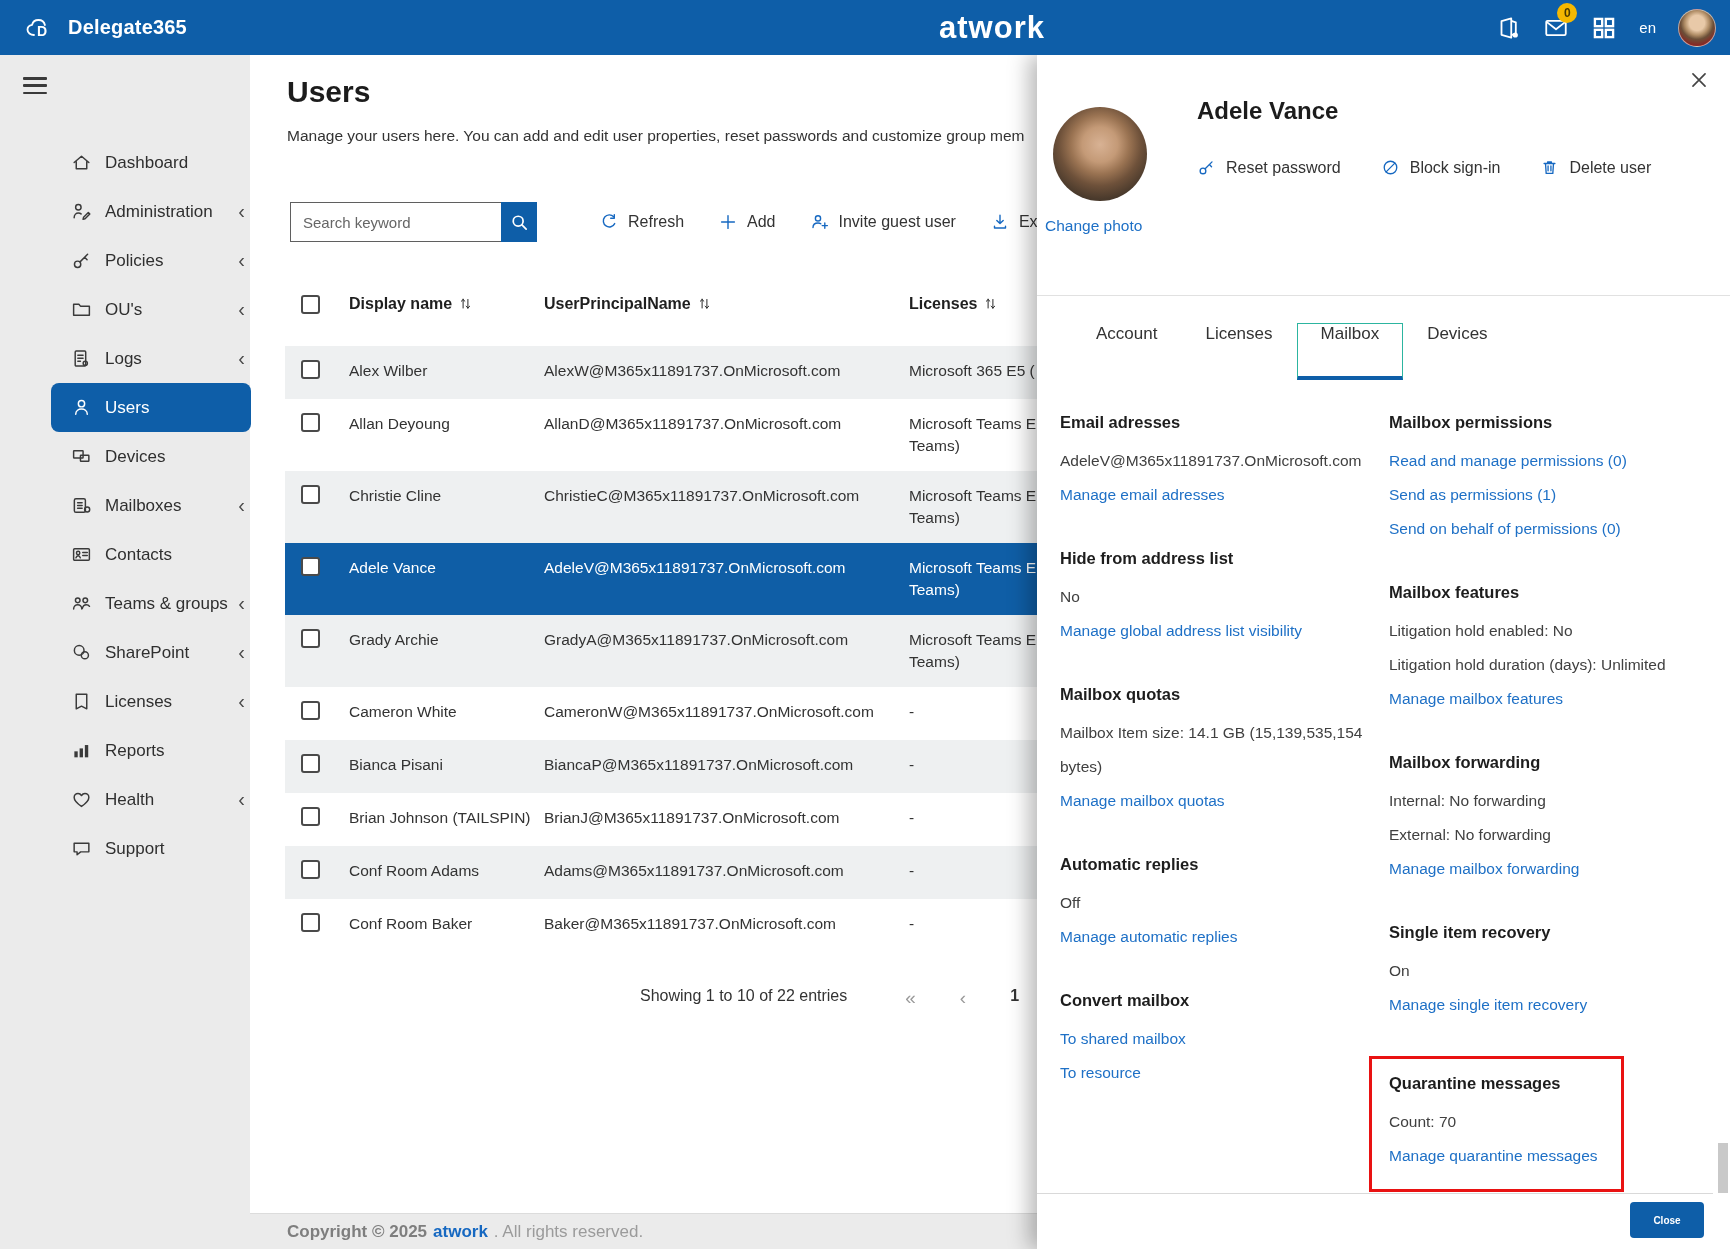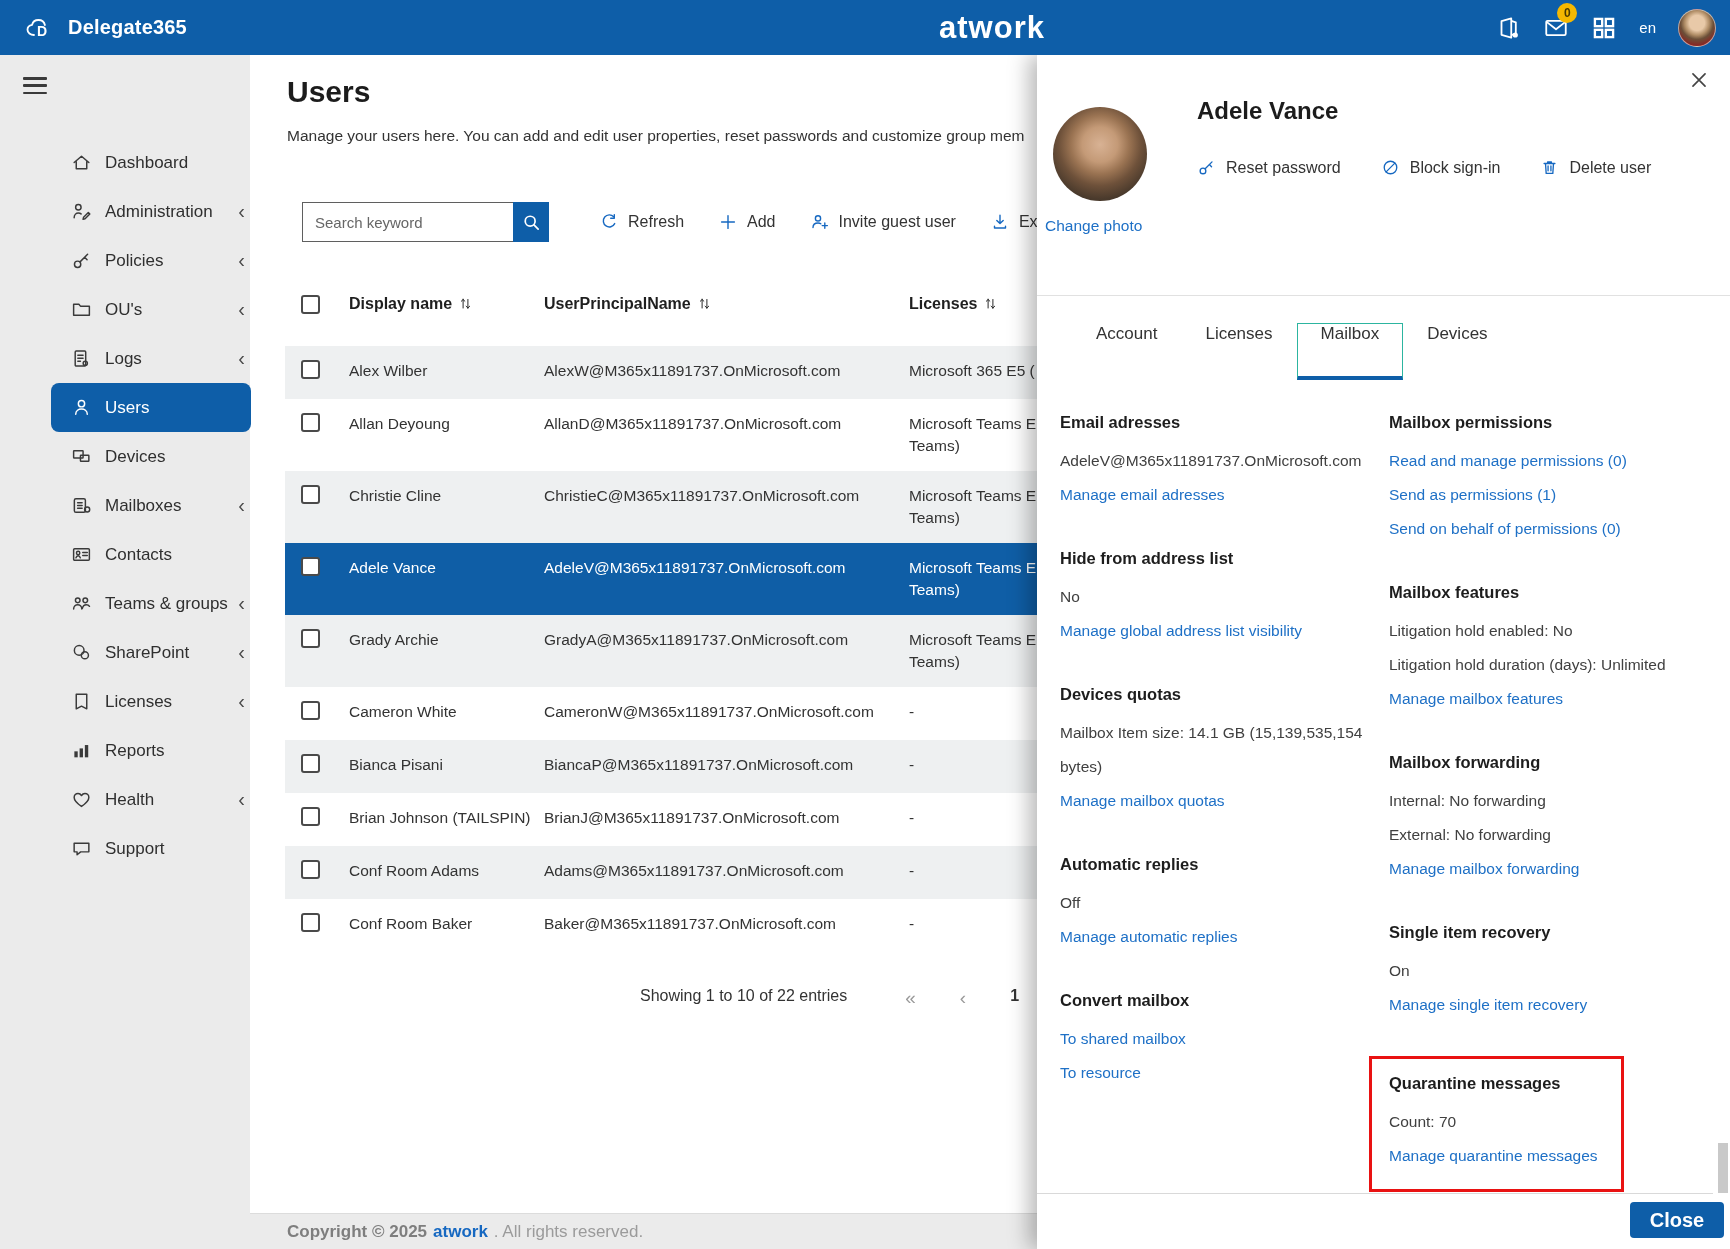--- a/index.html
+++ b/index.html
@@ -35,21 +35,21 @@
   .nav-item.active { background:#0e5ea8; color:#fff; margin:0 8px 0 10px; padding-left:20px; border-radius:8px; }
   .nav-item.active .icon { color:#fff; }
 
   
   .main { position:absolute; left:250px; top:55px; width:1480px; height:1194px; background:#fff; overflow:hidden; z-index:1; }
   .page-title { position:absolute; left:37px; top:20px; font-size:30px; font-weight:600; color:#1c1c1c; }
   .page-desc { position:absolute; left:37px; top:72px; width:1000px; font-size:15.5px; color:#333; white-space:nowrap; overflow:hidden; }
 
   .search-wrap { position:absolute; left:40px; top:147px; display:flex; }
   .search-input { width:211px; height:40px; border:1px solid #5f5f5f; border-right:none; font-size:15px; padding:0 12px; outline:none;
-                  font-family:"Liberation Sans", sans-serif; color:#222;margin-left:12px; }
+                  font-family:"Liberation Sans", sans-serif; color:#222; }
   .search-input::placeholder { color:#666; }
   .search-btn { width:36px; height:40px; background:#0e5ea8; border:1px solid #0e5ea8; display:flex; align-items:center; justify-content:center; cursor:pointer; }
   .search-btn svg { width:19px; height:19px; }
 
   .toolbar { position:absolute; left:349px; top:147px; height:40px; display:flex; align-items:center; }
   .tb-btn { display:flex; align-items:center; gap:9px; cursor:pointer; margin-right:34px; }
   .tb-btn .icon { width:20px; height:20px; color:#1668c1; display:inline-flex; }
   .tb-btn .icon svg { width:100%; height:100%; }
   .tb-label { font-size:16px; color:#333; white-space:nowrap; }
 
@@ -99,22 +99,22 @@
   .pcol { position:absolute; top:355px; }
   .pcol-left { left:23px; width:305px; }
   .pcol-right { left:352px; width:310px; }
   .psec { margin-bottom:34px; }
   .psec-h { font-size:16.5px; font-weight:bold; color:#1d1d1d; margin-bottom:10px; line-height:24px; }
   .psec-line { font-size:15.5px; color:#404040; line-height:34px; }
   .psec-link { font-size:15.5px; color:#1e70c6; line-height:34px; cursor:pointer; }
   .psec.hl { border:3px solid #e91212; width:255px; padding:12px 16px 16px 17px; margin-left:-20px; margin-top:14px; }
 
   .panel-footer-divider { position:absolute; left:0; top:1138px; width:676px; height:1px; background:#d9d9d9; }
-  .close-btn { position:absolute; left:593px; top:1147px; width:94px; height:36px; background:#0e5ea8; color:#fff; border:none;
-               border-radius:4px; font-size:20px; font-weight:bold; cursor:pointer; font-family:"Liberation Sans", sans-serif; }
+  .close-btn { position:absolute; left:593px; top:1147px; width:74px; height:36px; background:#0e5ea8; color:#fff; border:none;
+               border-radius:4px; font-size:10px; font-weight:bold; cursor:pointer; font-family:"Liberation Sans", sans-serif; }
   .panel-scroll-thumb { position:absolute; right:2px; top:1088px; width:10px; height:50px; background:#c9c9c9; }
 </style>
 </head>
 <body>
 
 <div class="app">
 
   <div class="topbar">
     <div class="brand">
       <span class="tb-icon" style="width:34px;height:26px;">
@@ -551,21 +551,21 @@
           <div class="psec-h">Email adresses</div>
           <div class="psec-line">AdeleV@M365x11891737.OnMicrosoft.com</div>
           <div class="psec-link">Manage email adresses</div>
         </div>
         <div class="psec">
           <div class="psec-h">Hide from address list</div>
           <div class="psec-line">No</div>
           <div class="psec-link">Manage global address list visibility</div>
         </div>
         <div class="psec">
-          <div class="psec-h">Devices quotas</div>
+          <div class="psec-h">Mailbox quotas</div>
           <div class="psec-line">Mailbox Item size: 14.1 GB (15,139,535,154 bytes)</div>
           <div class="psec-link">Manage mailbox quotas</div>
         </div>
         <div class="psec">
           <div class="psec-h">Automatic replies</div>
           <div class="psec-line">Off</div>
           <div class="psec-link">Manage automatic replies</div>
         </div>
         <div class="psec">
           <div class="psec-h">Convert mailbox</div>

